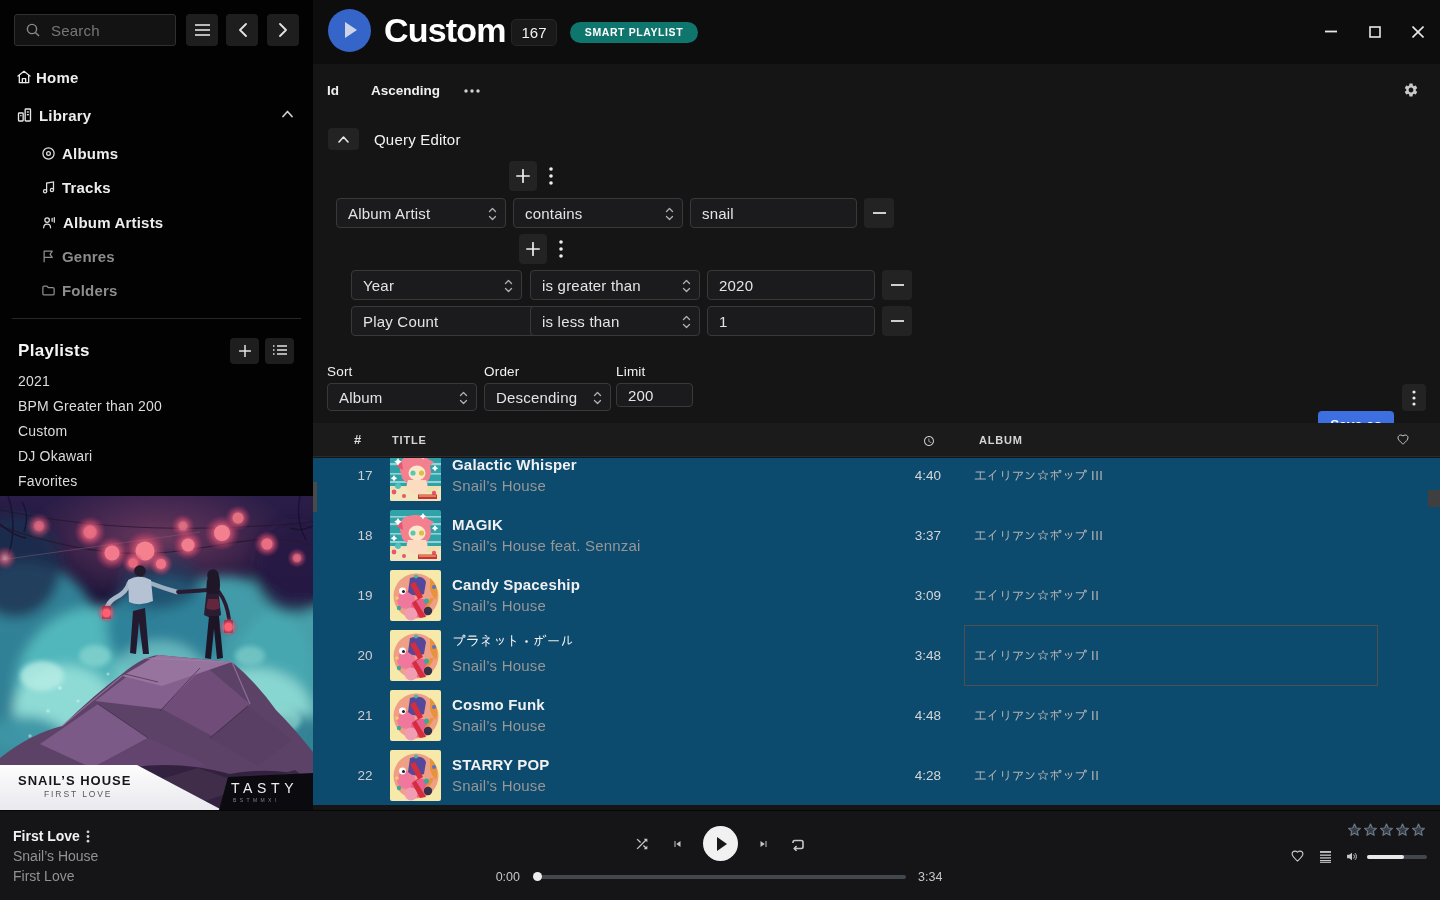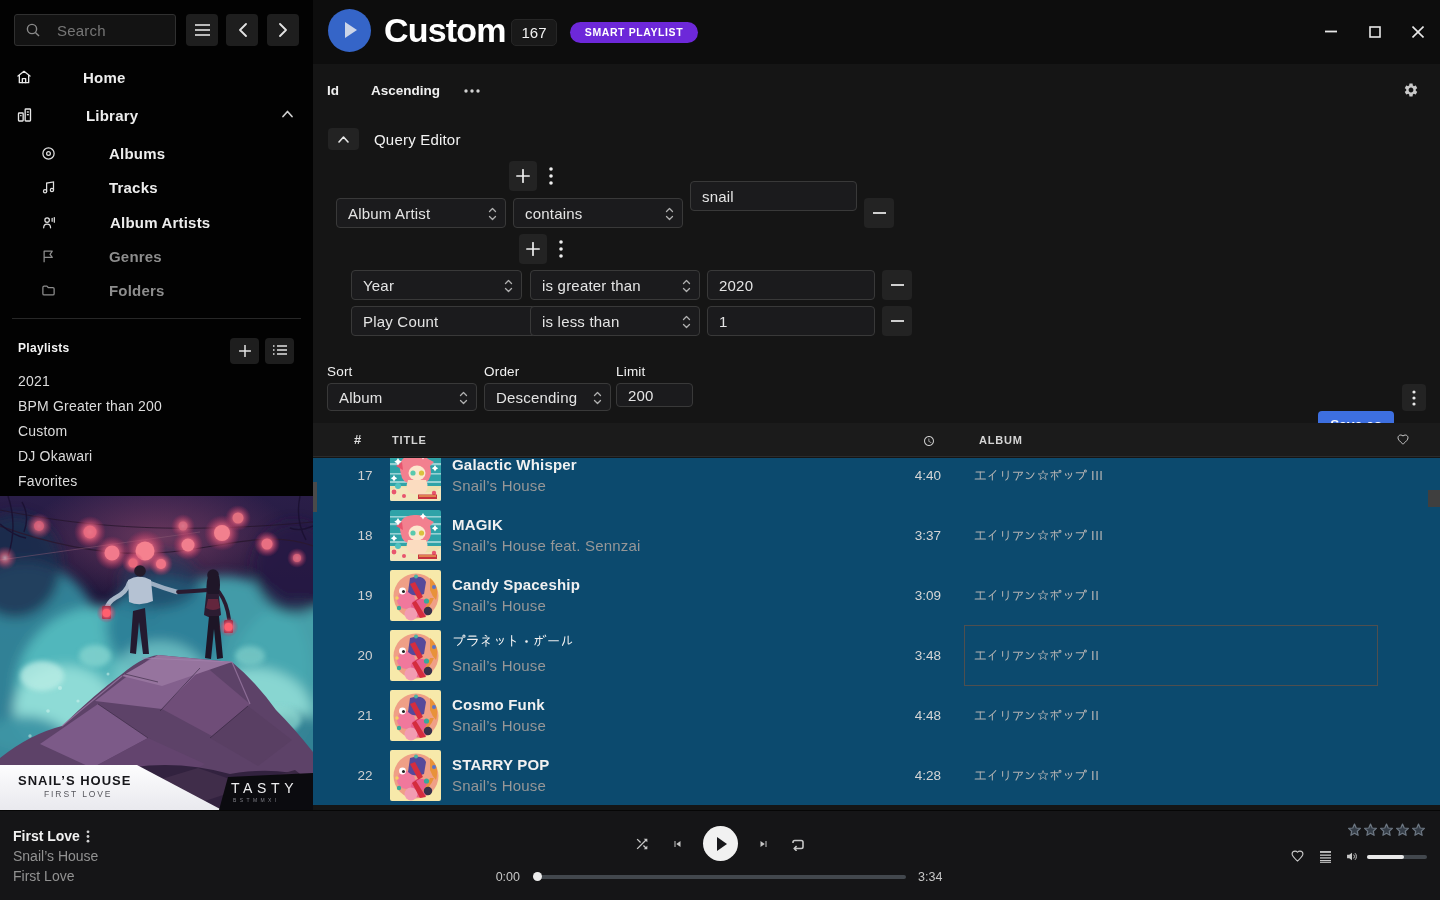--- a/index.html
+++ b/index.html
@@ -3,35 +3,35 @@
 <meta charset="utf-8">
 <style>
 * { margin:0; padding:0; box-sizing:border-box; }
 html,body { width:1440px; height:900px; overflow:hidden; background:#141414; font-family:"Liberation Sans", sans-serif; }
 .abs { position:absolute; }
 #stage { position:relative; width:1440px; height:900px; }
 
 #sidebar { position:absolute; left:0; top:0; width:313px; height:810px; background:#020202; }
 .sbtn { position:absolute; background:#1e1e1e; border-radius:4px; display:flex; align-items:center; justify-content:center; }
 #search { position:absolute; left:14px; top:14px; width:162px; height:32px; background:#131313; border:1px solid #303030; border-radius:3px; display:flex; align-items:center; }
-#search span { color:#767676; font-size:15px; margin-left:16px; letter-spacing:.2px; }
-.nav { position:absolute; display:flex; align-items:center; color:#ededed; font-weight:bold; font-size:15px; letter-spacing:.2px;gap:47px; }
+#search span { color:#767676; font-size:15px; margin-left:10px; letter-spacing:.2px; }
+.nav { position:absolute; display:flex; align-items:center; color:#ededed; font-weight:bold; font-size:15px; letter-spacing:.2px; }
 .nav svg { flex:0 0 auto; }
 .nav .t { margin-left:6px; }
 .dim { color:#8d8d8d; }
 #divider { position:absolute; left:12px; top:318px; width:289px; height:1px; background:#272727; }
 .pl-item { position:absolute; left:18px; color:#dcdcdc; font-size:14px; letter-spacing:.2px; }
 
 #main { position:absolute; left:313px; top:0; width:1127px; height:810px; background:#151515; }
 #mainhead { position:absolute; left:0; top:0; width:1127px; height:64px; background:#0d0d0d; }
 #playcircle { position:absolute; left:15px; top:9px; width:43px; height:43px; border-radius:50%; background:#3565c8; }
 #playcircle:after { content:""; position:absolute; left:17px; top:13px; border-left:12px solid #ccd5e8; border-top:8.5px solid transparent; border-bottom:8.5px solid transparent; }
 #ptitle { position:absolute; left:71px; top:11px; font-size:34px; font-weight:bold; color:#ffffff; letter-spacing:-0.8px; }
 #pcount { position:absolute; left:198px; top:19px; width:46px; height:27px; background:#191919; border:1px solid #262626; border-radius:5px; color:#f2f2f2; font-size:15px; display:flex; align-items:center; justify-content:center; }
-#ppill { position:absolute; left:257px; top:21.5px; width:128px; height:21px; background:#6d28d9; border-radius:10.5px; color:#fff; font-size:10.5px; font-weight:bold; letter-spacing:.6px; display:flex; align-items:center; justify-content:center; }
+#ppill { position:absolute; left:257px; top:21.5px; width:128px; height:21px; background:#0f766e; border-radius:10.5px; color:#fff; font-size:10.5px; font-weight:bold; letter-spacing:.6px; display:flex; align-items:center; justify-content:center; }
 
 .sel, .inp { position:absolute; height:30px; background:#1b1b1d; border:1px solid #393939; border-radius:4px; color:#e4e4e4; font-size:15px; display:flex; align-items:center; padding:0 11px; letter-spacing:.2px; }
 .sel svg.ud { position:absolute; right:7px; top:8px; }
 .qbtn { position:absolute; background:#232323; border-radius:4px; display:flex; align-items:center; justify-content:center; }
 .lbl { position:absolute; color:#f0f0f0; font-size:13.5px; letter-spacing:.2px; }
 #saveas { position:absolute; left:1005px; top:384px; width:76px; height:27px; background:#3d6fe0; border-radius:4px; color:#fff; font-size:13.5px; font-weight:bold; display:flex; align-items:center; justify-content:center; letter-spacing:.2px;margin-top:27px; }
 
 #thead { position:absolute; left:0; top:423px; width:1127px; height:34px; background:#1b1b1b; border-bottom:1px solid #2b2b2b; }
 #tlist { position:absolute; left:0; top:458px; width:1127px; height:347px; background:#0c4a6e; overflow:hidden; }
 .row { position:absolute; left:0; width:1127px; height:60px; }
@@ -138,21 +138,21 @@
     <span class="t">Genres</span>
   </div>
   <div class="nav dim" style="left:41px;top:282px;height:17px">
     <svg width="15" height="15" viewBox="0 0 24 24" fill="none" stroke="#8d8d8d" stroke-width="2" stroke-linejoin="round">
           <path d="M3 7 C3 5.9 3.9 5 5 5 H9.5 L11.5 7.2 H19 C20.1 7.2 21 8.1 21 9.2 V17 C21 18.1 20.1 19 19 19 H5 C3.9 19 3 18.1 3 17 Z"></path>
         </svg>
     <span class="t">Folders</span>
   </div>
 
   <div id="divider"></div>
-  <div class="abs" style="left:18px;top:341px;color:#f5f5f5;font-size:12px;font-weight:bold;letter-spacing:.3px">Playlists</div>
+  <div class="abs" style="left:18px;top:341px;color:#f5f5f5;font-size:17px;font-weight:bold;letter-spacing:.3px">Playlists</div>
   <div class="sbtn" style="left:230px;top:338px;width:29px;height:26px">
     <svg width="12" height="12" viewBox="0 0 12 12">
           <g stroke="#e3e3e3" stroke-width="1.5" stroke-linecap="round">
             <line x1="6" y1="0.5" x2="6" y2="11.5"></line>
             <line x1="0.5" y1="6" x2="11.5" y2="6"></line>
           </g>
         </svg>
   </div>
   <div class="sbtn" style="left:265px;top:338px;width:29px;height:26px">
     <svg width="14" height="12" viewBox="0 0 14 12">
@@ -386,21 +386,21 @@
       </div>
   <div class="sel" style="left:200px;top:198px;width:170px">
         <span>contains</span>
         <svg class="ud" width="11" height="14" viewBox="0 0 11 14">
           <g fill="none" stroke="#b0b0b0" stroke-width="1.3" stroke-linecap="round" stroke-linejoin="round">
             <path d="M2.5 4.5 L5.5 1.5 L8.5 4.5"></path>
             <path d="M2.5 9.5 L5.5 12.5 L8.5 9.5"></path>
           </g>
         </svg>
       </div>
-  <div class="inp" style="left:377px;top:181px;width:167px">
+  <div class="inp" style="left:377px;top:198px;width:167px">
         <span>snail</span>
       </div>
   <div class="qbtn" style="left:551px;top:198px;width:30px;height:30px">
         <svg width="13" height="2" viewBox="0 0 13 2">
           <line x1="0" y1="1" x2="13" y2="1" stroke="#efefef" stroke-width="1.7"></line>
         </svg>
       </div>
 
   <div class="qbtn" style="left:206px;top:234px;width:28px;height:30px">
         <svg width="14" height="14" viewBox="0 0 14 14">

